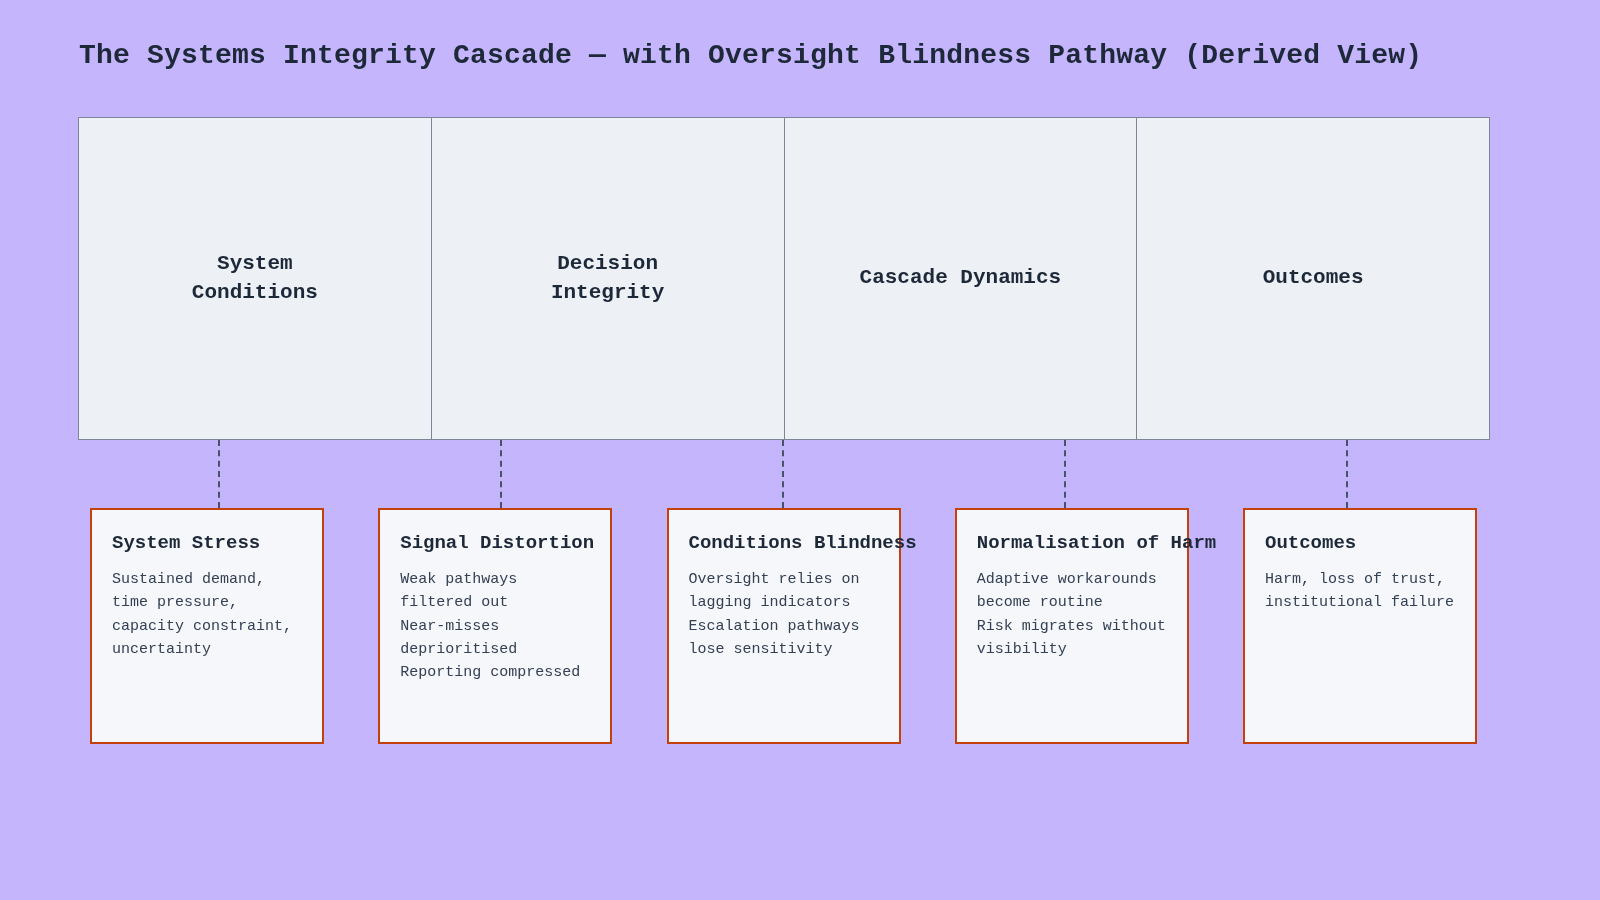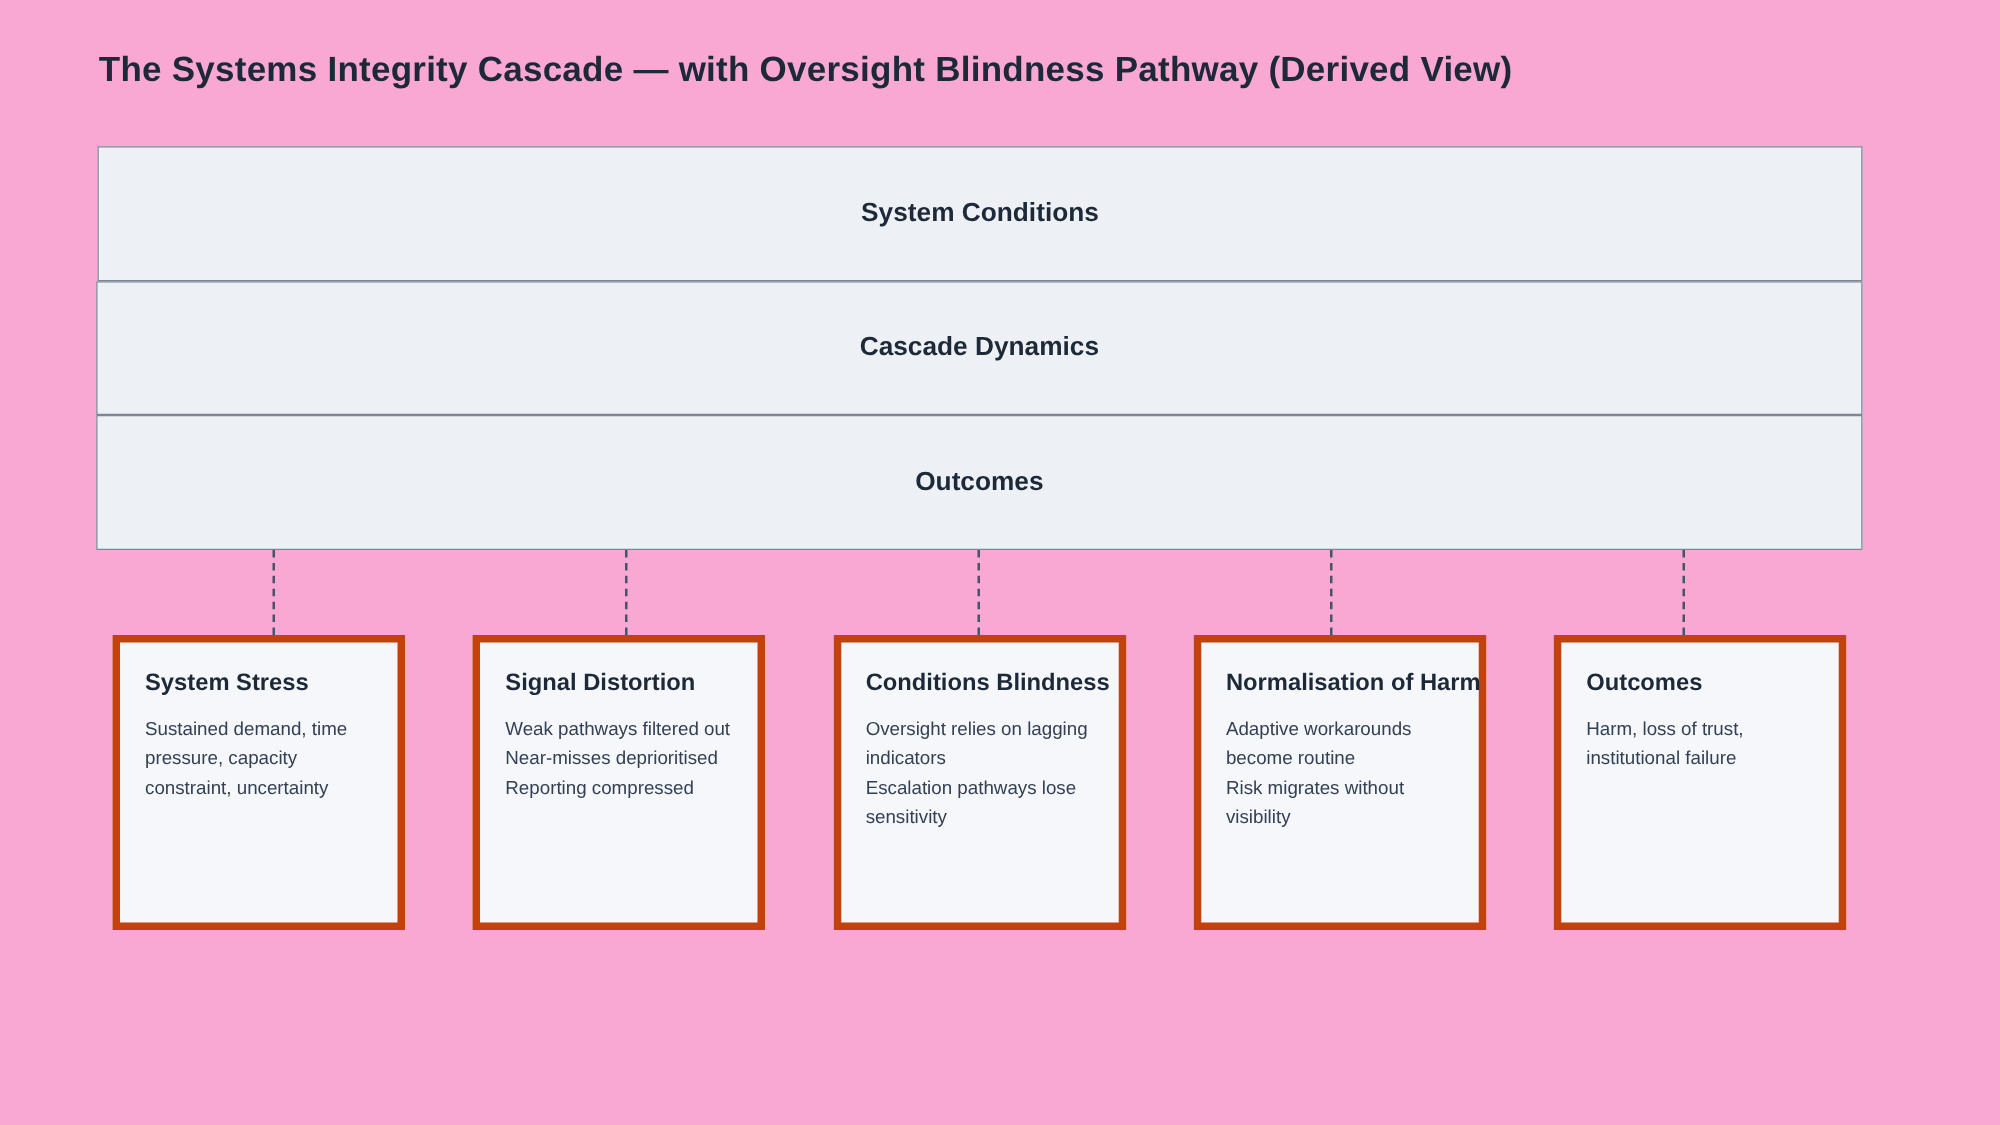--- a/index.html
+++ b/index.html
@@ -5,41 +5,41 @@
   * { margin: 0; padding: 0; box-sizing: border-box; }
   html, body { background: #ffffff; }
   body {
     font-family: "Liberation Sans", "DejaVu Sans", sans-serif;
     color: #1d2939;
   }
   .page {
     position: relative;
     width: 1600px;
     height: 900px;
-    background: #f9a8d4;
+    background: #c4b5fd;
     overflow: hidden;
+    font-family: Liberation Mono, monospace;
   }
   .diagram-title {
     position: absolute;
     left: 79px;
     top: 40px;
     font-size: 28px;
     font-weight: bold;
     color: #1d2939;
     letter-spacing: 0.2px;
   }
   
   .band {
     position: absolute;
     left: 78px;
     top: 117px;
     width: 1412px;
     height: 323px;
     display: flex;
-    flex-direction: column;
   }
   .stage-column {
     flex: 1 1 0;
     background: #edf0f4;
     border: 1px solid #7d8696;
     display: flex;
     align-items: center;
     justify-content: center;
     text-align: center;
   }
@@ -70,21 +70,21 @@
     left: 90px;
     top: 508px;
     width: 1387px;
     display: flex;
     justify-content: space-between;
   }
   .detail-card {
     width: 234px;
     min-height: 236px;
     background: #f5f7fa;
-    border: 6px solid #c2410c;
+    border: 2px solid #c2410c;
     padding: 22px 20px 12px 20px;
   }
   .card-title {
     font-size: 19px;
     font-weight: bold;
     color: #1d2939;
     margin-bottom: 14px;
     white-space: nowrap;
   }
   .card-item {
@@ -104,20 +104,23 @@
 </head>
 <body>
 
 <div class="page">
 
   <h1 class="diagram-title">The Systems Integrity Cascade — with Oversight Blindness Pathway (Derived View)</h1>
 
   <div class="band">
     <div class="stage-column">
       <div class="stage-label">System Conditions</div>
+    </div>
+    <div class="stage-column">
+      <div class="stage-label">Decision Integrity</div>
     </div>
     <div class="stage-column">
       <div class="stage-label">Cascade Dynamics</div>
     </div>
     <div class="stage-column">
       <div class="stage-label">Outcomes</div>
     </div>
   </div>
 
   <div class="connector-line c0"></div>

